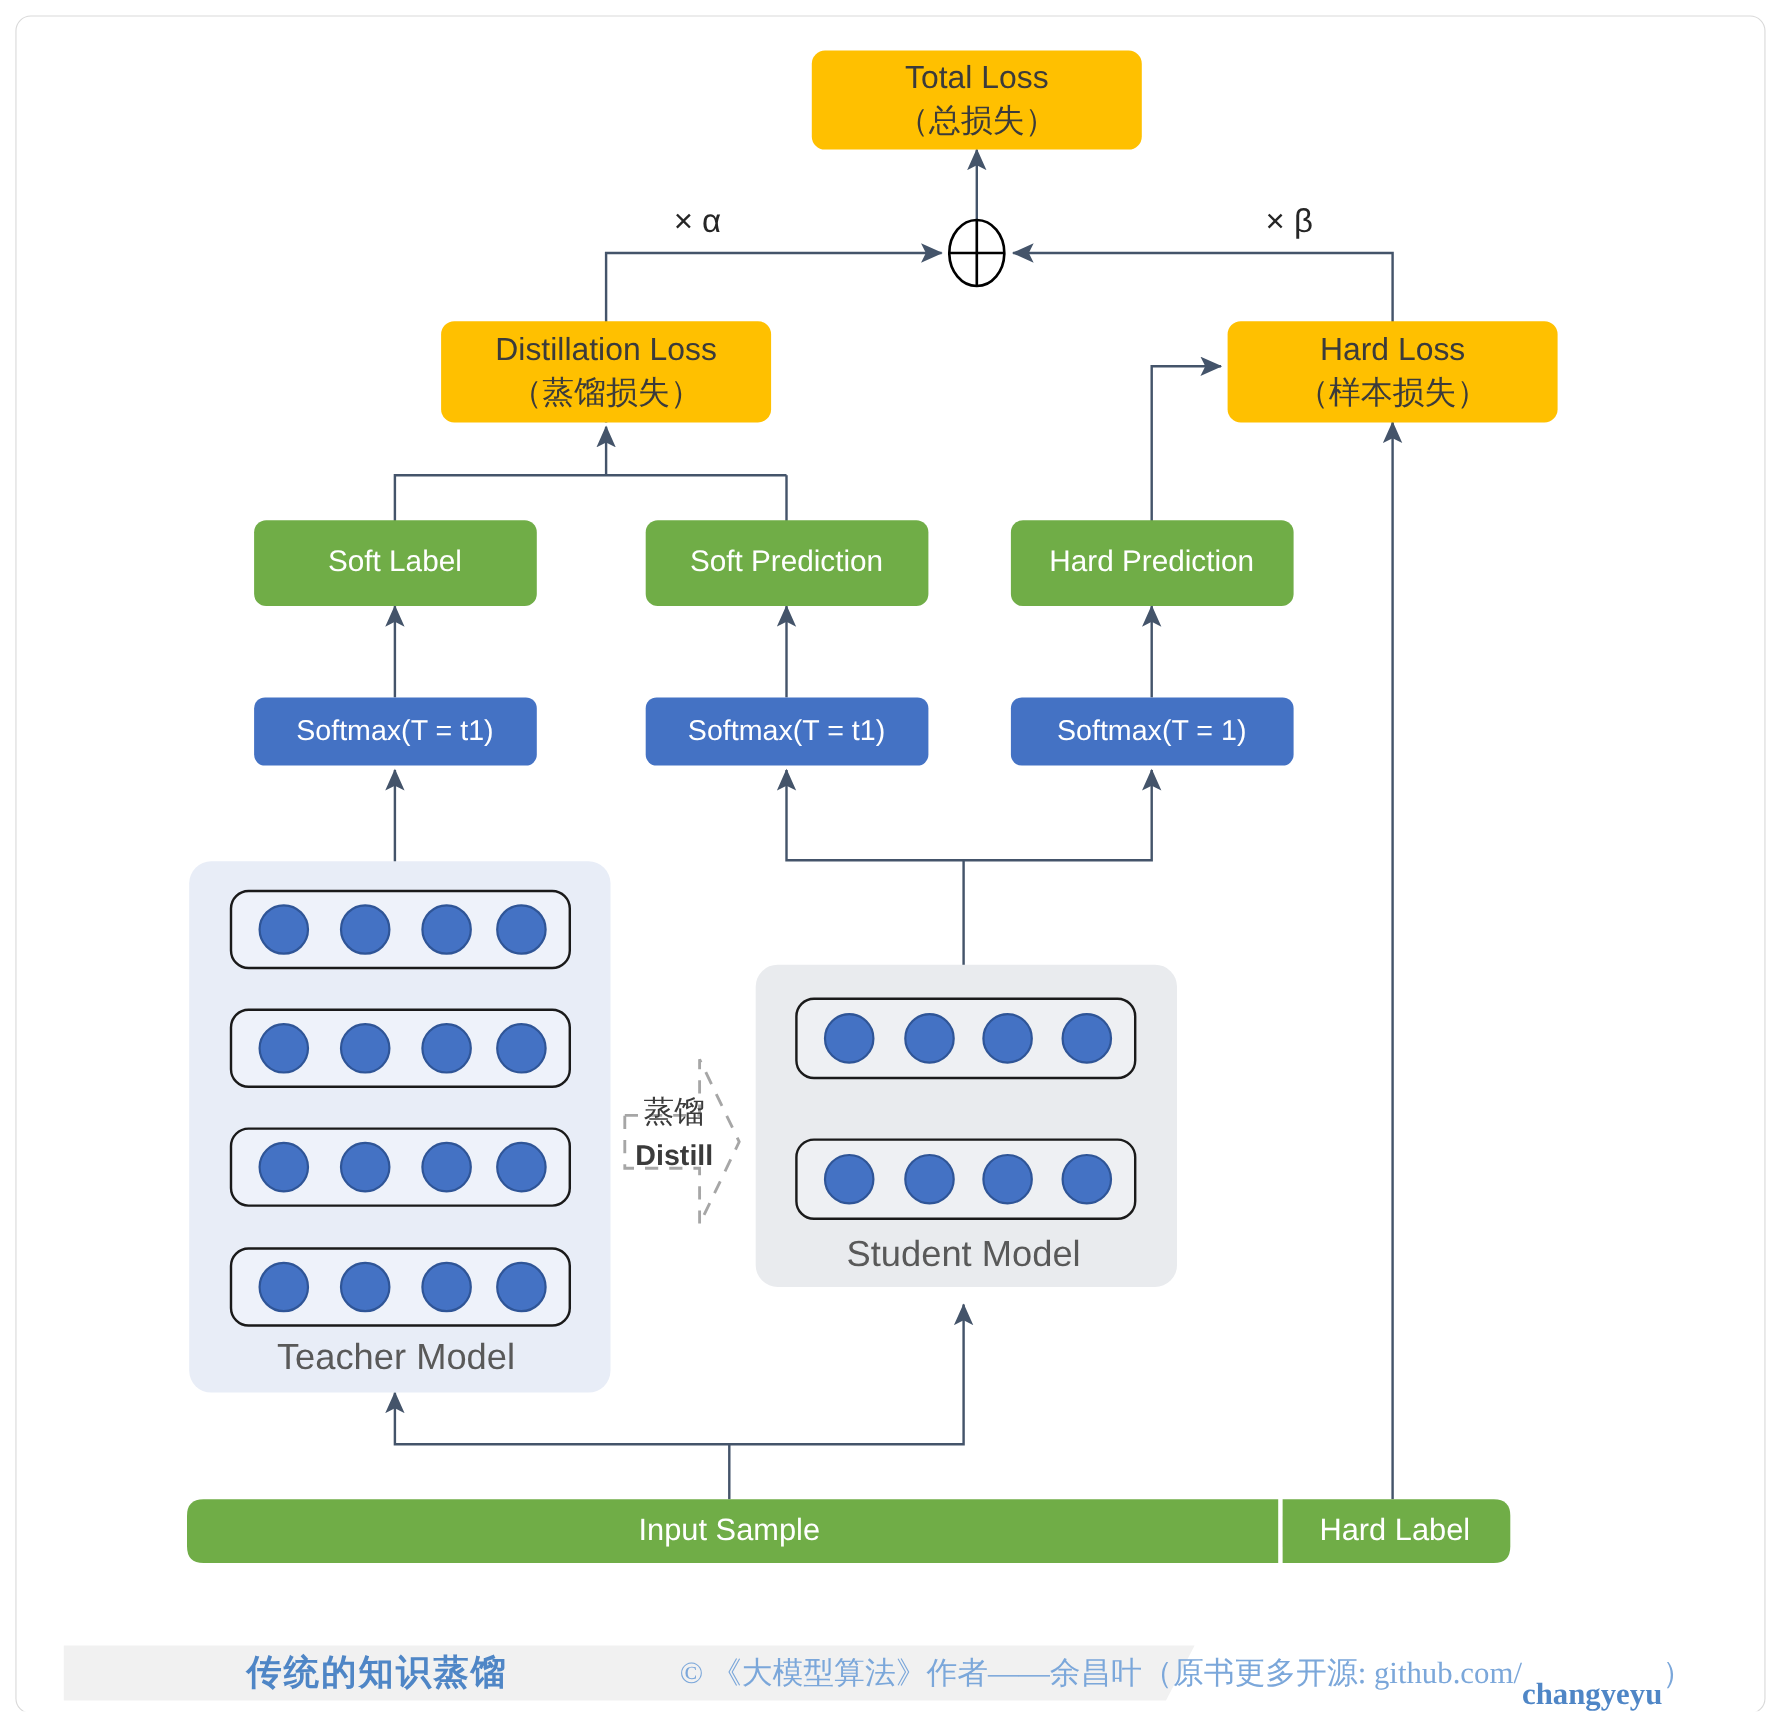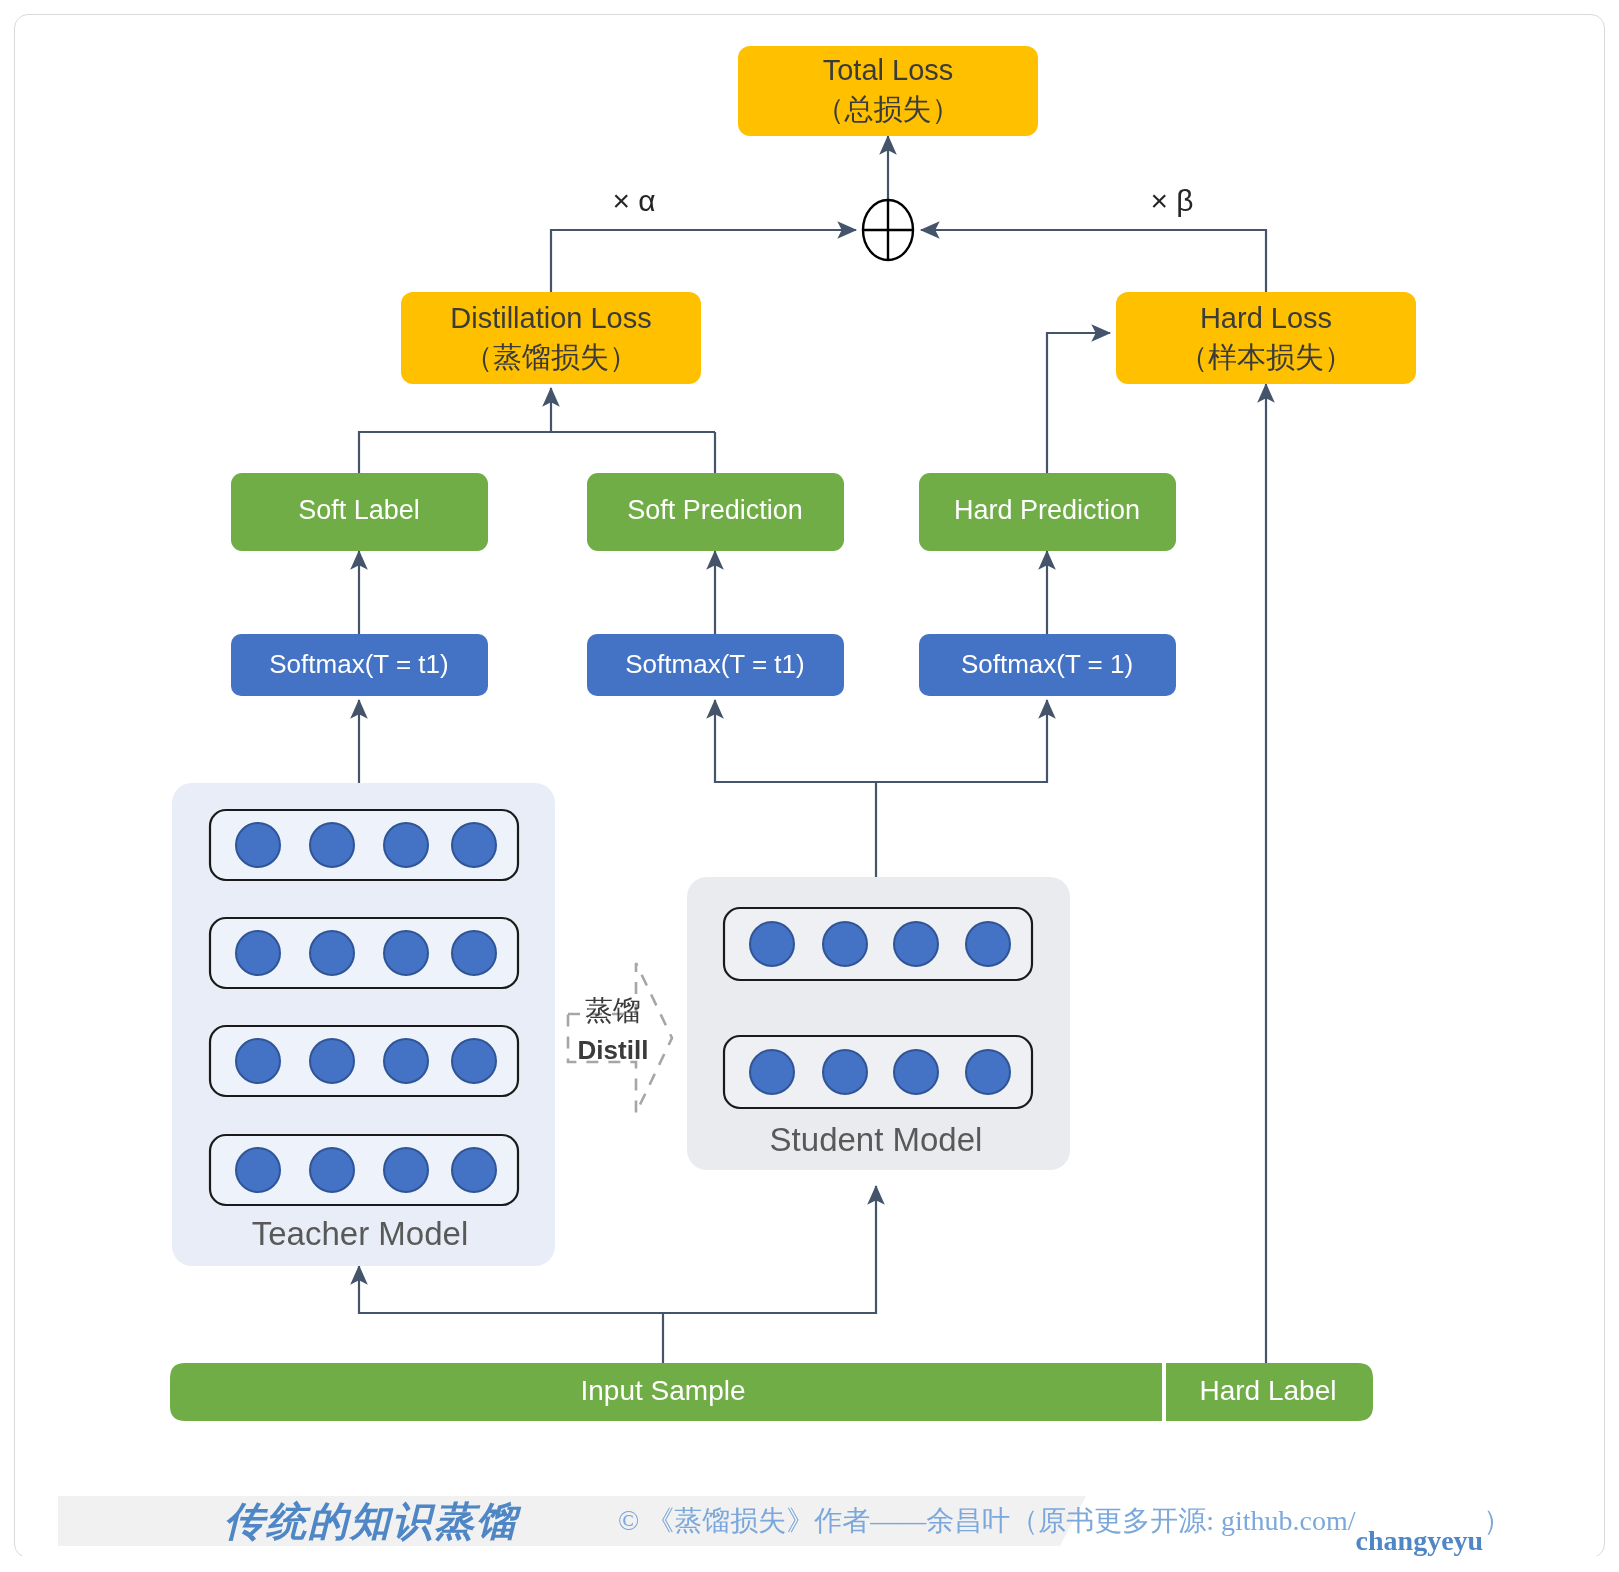--- a/index.html
+++ b/index.html
@@ -205,22 +205,22 @@
       <path d="M1166,1363 L1358,1363 Q1373,1363 1373,1378 L1373,1406 Q1373,1421 1358,1421 L1166,1421 Z" fill="#70AD47"></path>
       <text class="node-text t-white" x="1268" y="1393" font-size="28">Hard Label</text>
     </g>
 
     <g>
       <path d="M58,1496 L1086,1496 L1060,1546 L58,1546 Z" class="footer-band"></path>
     </g>
   </svg>
 
   <div style="position:absolute;left:224px;top:1498px;width:420px;height:46px;display:flex;align-items:center;">
-    <span style="font-family:'Liberation Serif','DejaVu Serif',serif;font-size:40px;font-weight:bold;font-style:italic;color:#4f86c6;letter-spacing:2px;">传统的知识蒸馏</span>
+    <span style="font-family:'Liberation Serif','DejaVu Serif',serif;font-size:32px;font-weight:bold;color:#4f86c6;letter-spacing:2px;">传统的知识蒸馏</span>
   </div>
 
   <div style="position:absolute;left:618px;top:1498px;width:990px;height:46px;display:flex;align-items:center;white-space:nowrap;">
-    <span style="font-family:'Liberation Serif','DejaVu Serif',serif;font-size:28px;color:#7ba7da;">© 《蒸馏损失》作者——余昌叶（原书更多开源: github.com/</span>
+    <span style="font-family:'Liberation Serif','DejaVu Serif',serif;font-size:28px;color:#7ba7da;">© 《大模型算法》作者——余昌叶（原书更多开源: github.com/</span>
     <span style="font-family:'Liberation Serif','DejaVu Serif',serif;font-size:28px;color:#4f86c6;font-weight:bold;margin-top:40px;">changyeyu</span>
     <span style="font-family:'Liberation Serif','DejaVu Serif',serif;font-size:28px;color:#7ba7da;">）</span>
   </div>
 
 </div>
 
 </body></html>

